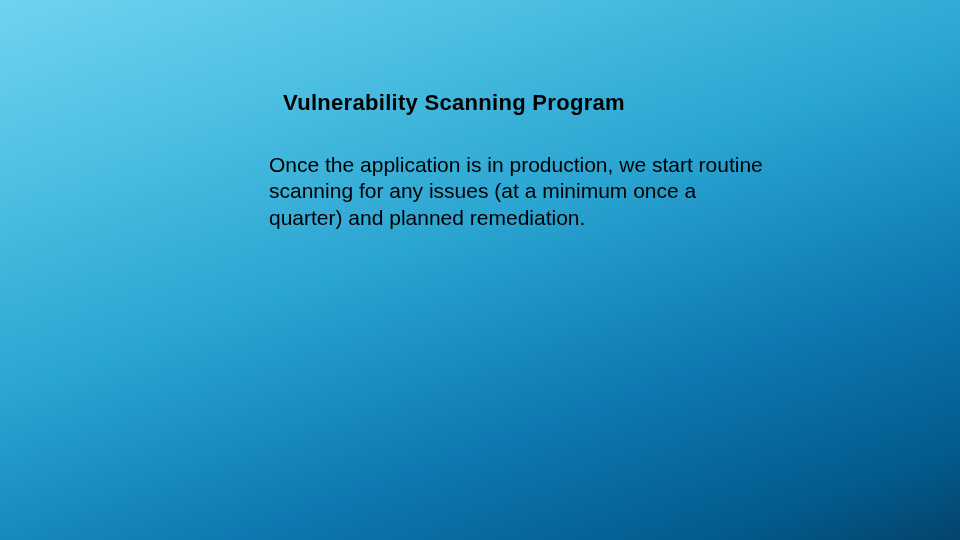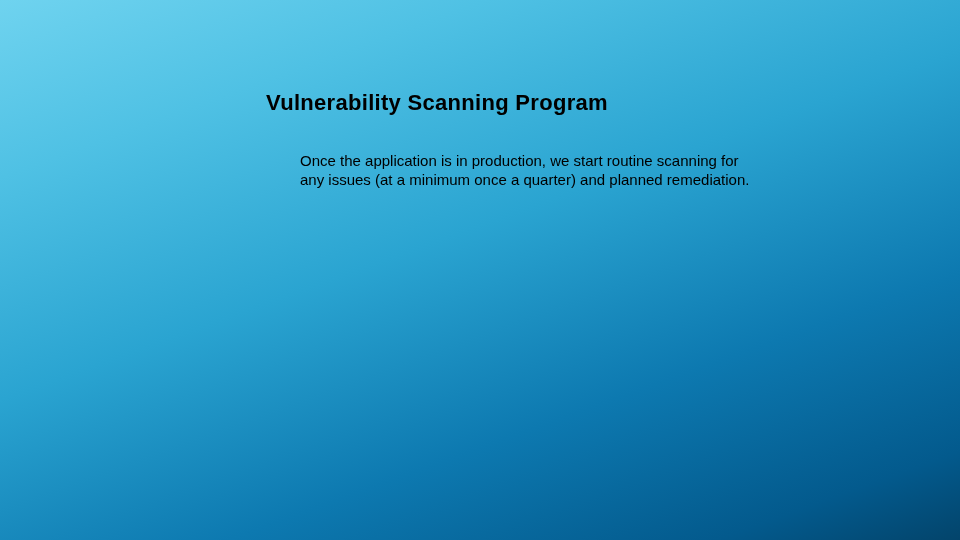--- a/index.html
+++ b/index.html
@@ -5,36 +5,35 @@
   * { margin: 0; padding: 0; box-sizing: border-box; }
   html, body { width: 960px; height: 540px; overflow: hidden; }
   body {
     font-family: Arial, Helvetica, sans-serif;
     background: linear-gradient(160deg, #6fd3ef 0%, #4fc1e4 20%, #2aa4d1 45%, #0d79b0 70%, #035a8d 90%, #03446b 100%);
     position: relative;
     color: #000;
   }
   .content {
     position: absolute;
-    left: 252px;
+    left: 269px;
     top: 90px;
     width: 500px;
   }
   .title {
     font-size: 22px;
     font-weight: bold;
     letter-spacing: 0.3px;
     margin-bottom: 36px;
     margin-left: 14px;
   }
   .para {
-    font-size: 15px;
+    font-size: 21px;
     line-height: 1.25;
     margin-bottom: 16px;
-    margin-left: 48px;
   }
 </style>
 </head>
 <body>
 
 <div class="content">
   <h1 class="title">Vulnerability Scanning Program</h1>
   <p class="para">Once the application is in production, we start routine scanning for any issues (at a minimum once a quarter) and planned remediation.</p>
 </div>
 

